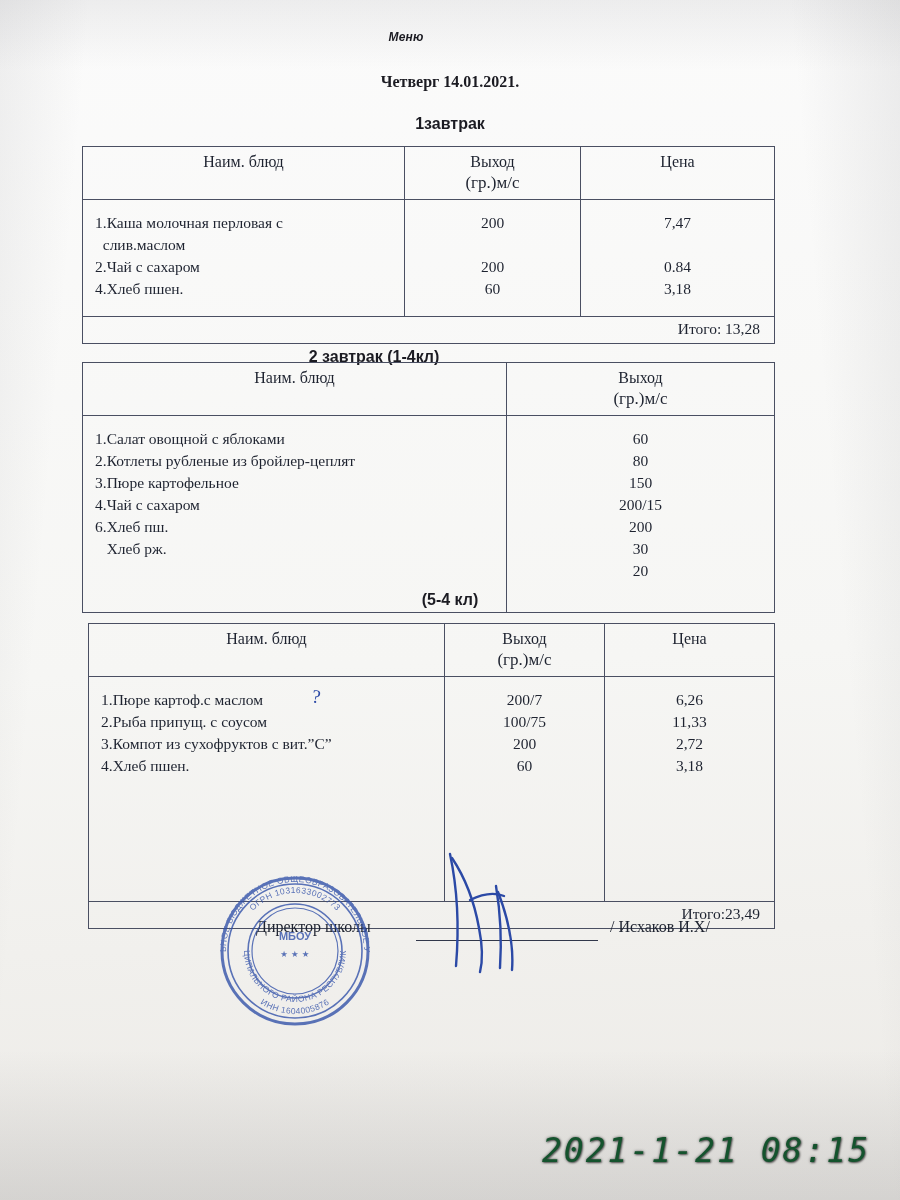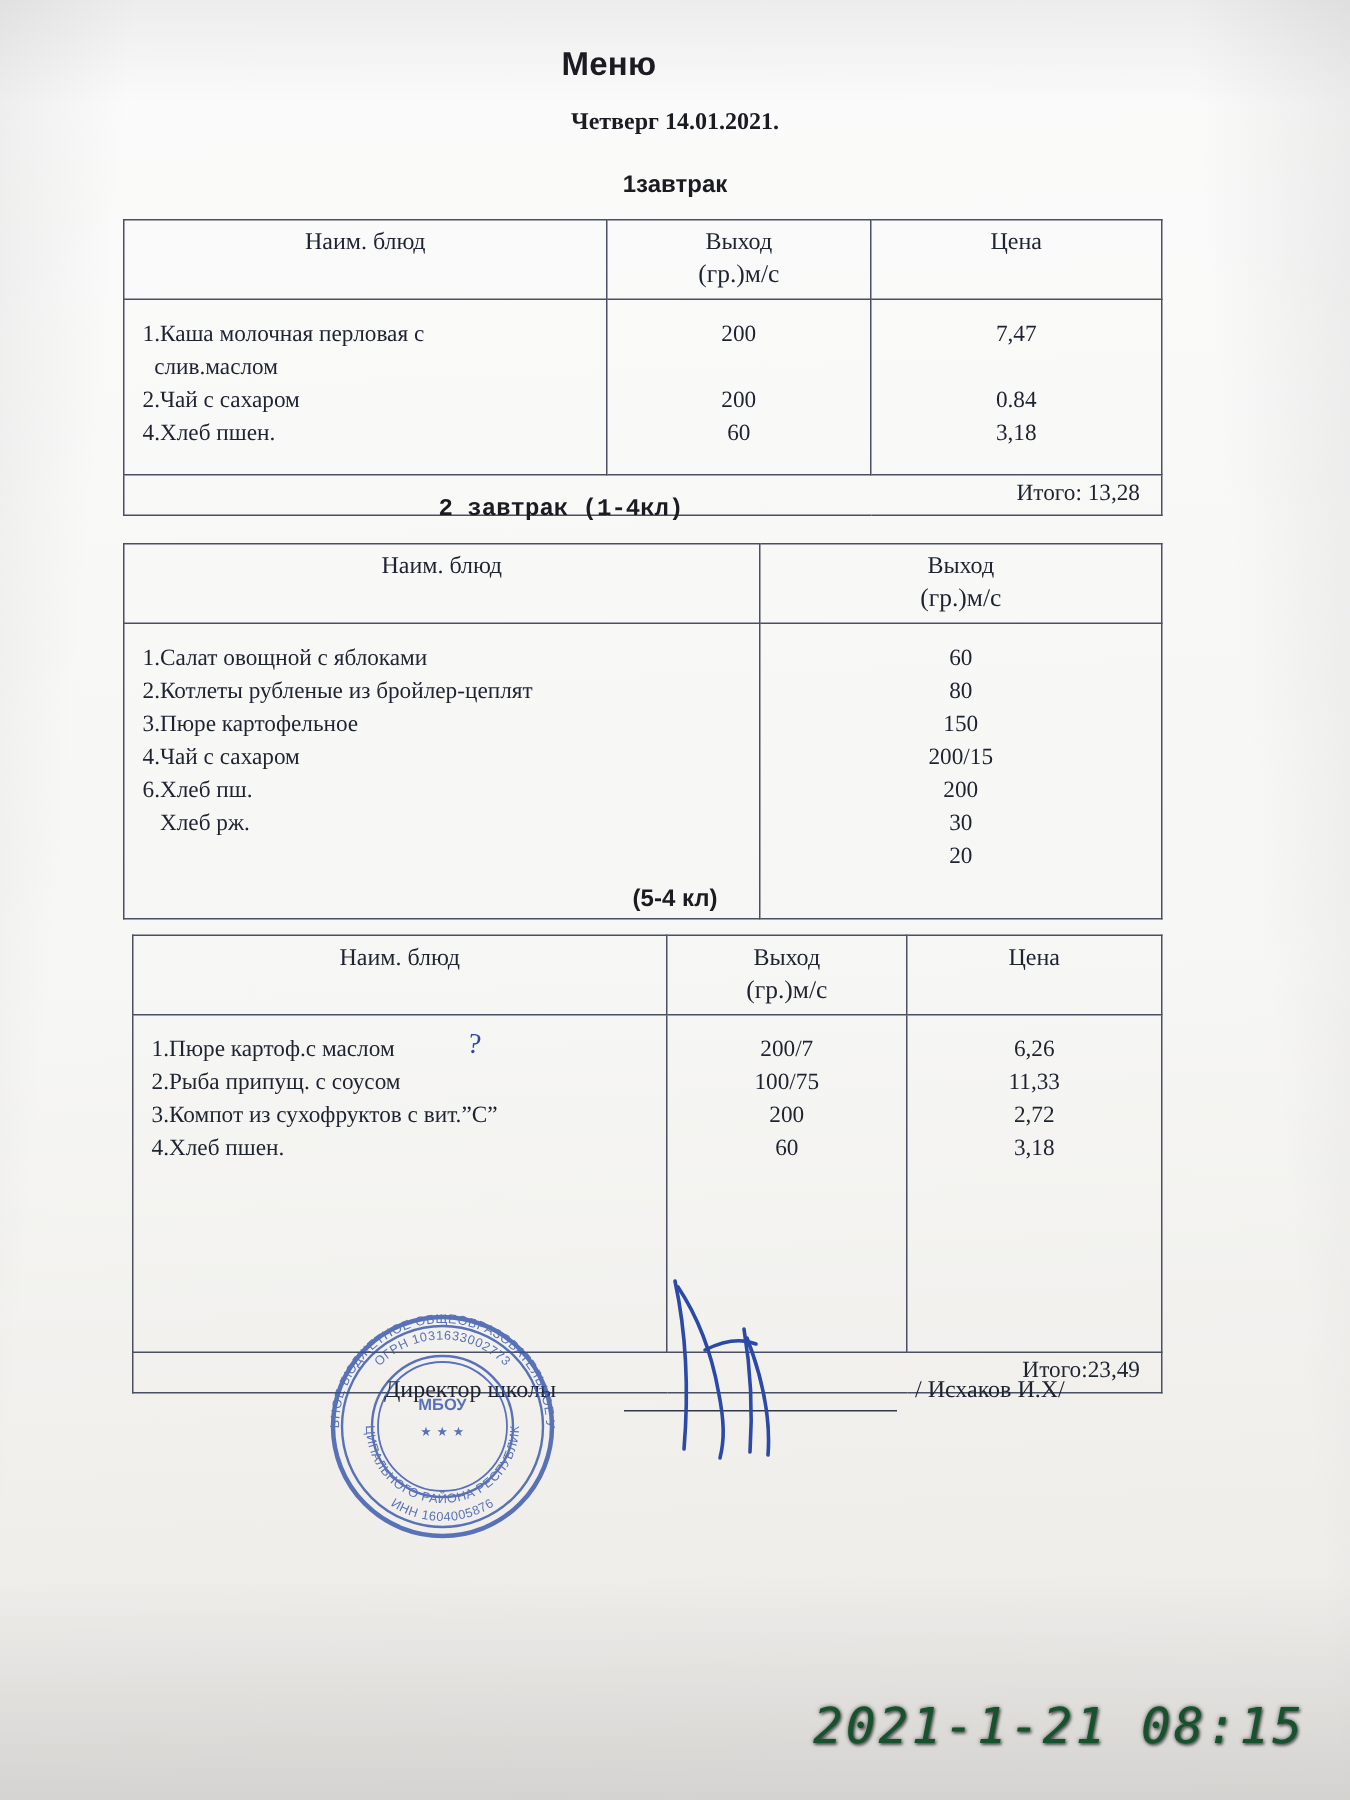--- a/index.html
+++ b/index.html
@@ -44,24 +44,24 @@
     height: 1200px;
   }
 
   
   .hdr {
     text-align: center;
     font-family: "Liberation Sans", sans-serif;
     font-weight: bold;
     color: #1b1b22;
   }
-  #title      { position:absolute; left:0; top:30px;  width:812px; font-size:22px; letter-spacing:.2px; }
+  #title      { position:absolute; left:0; top:30px;  width:812px; font-size:12px; letter-spacing:.2px;font-style:italic; }
   #date-line  { position:absolute; left:0; top:73px;  width:900px; font-size:16px;font-family:Liberation Serif, serif; }
   #meal1-head { position:absolute; left:0; top:115px; width:900px; font-size:16px; }
-  #meal2-head { position:absolute; left:0; top:330px; width:748px; font-size:16px;font-family:Liberation Mono, monospace; }
+  #meal2-head { position:absolute; left:0; top:348px; width:748px; font-size:16px; }
   #meal3-head { position:absolute; left:0; top:591px; width:900px; font-size:16px; }
 
   
   .menu-table {
     position: absolute;
     border-collapse: collapse;
     table-layout: fixed;
     color: #1e2330;
     font-size: 15.5px;
   }

